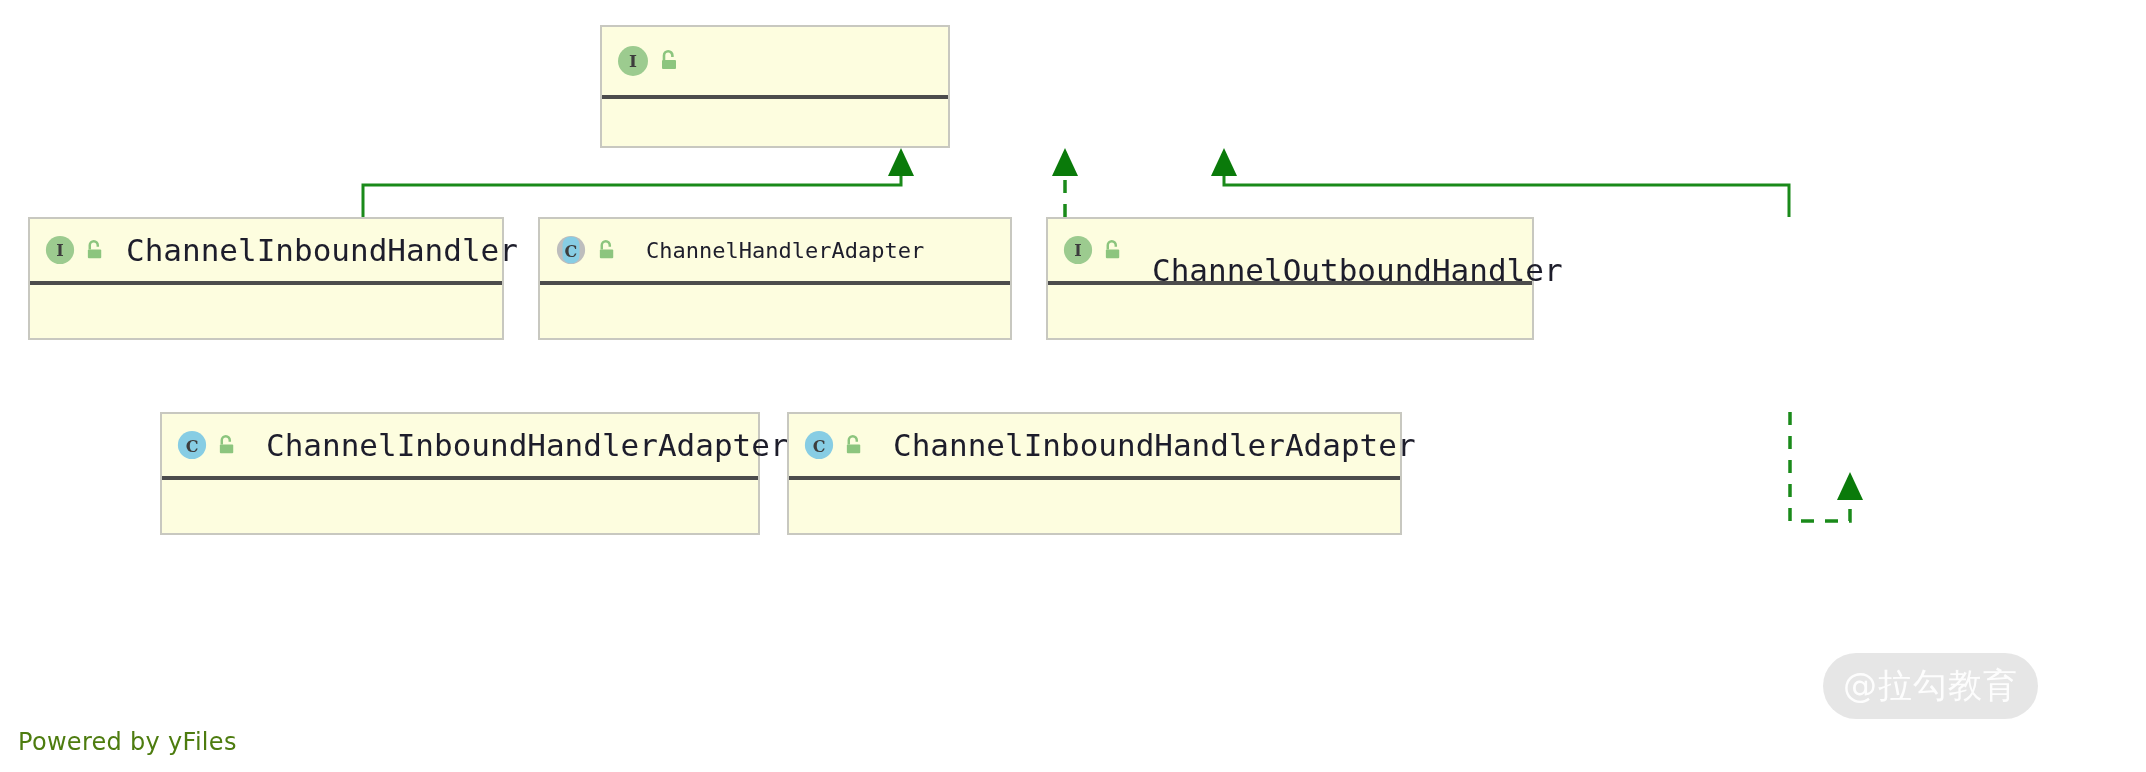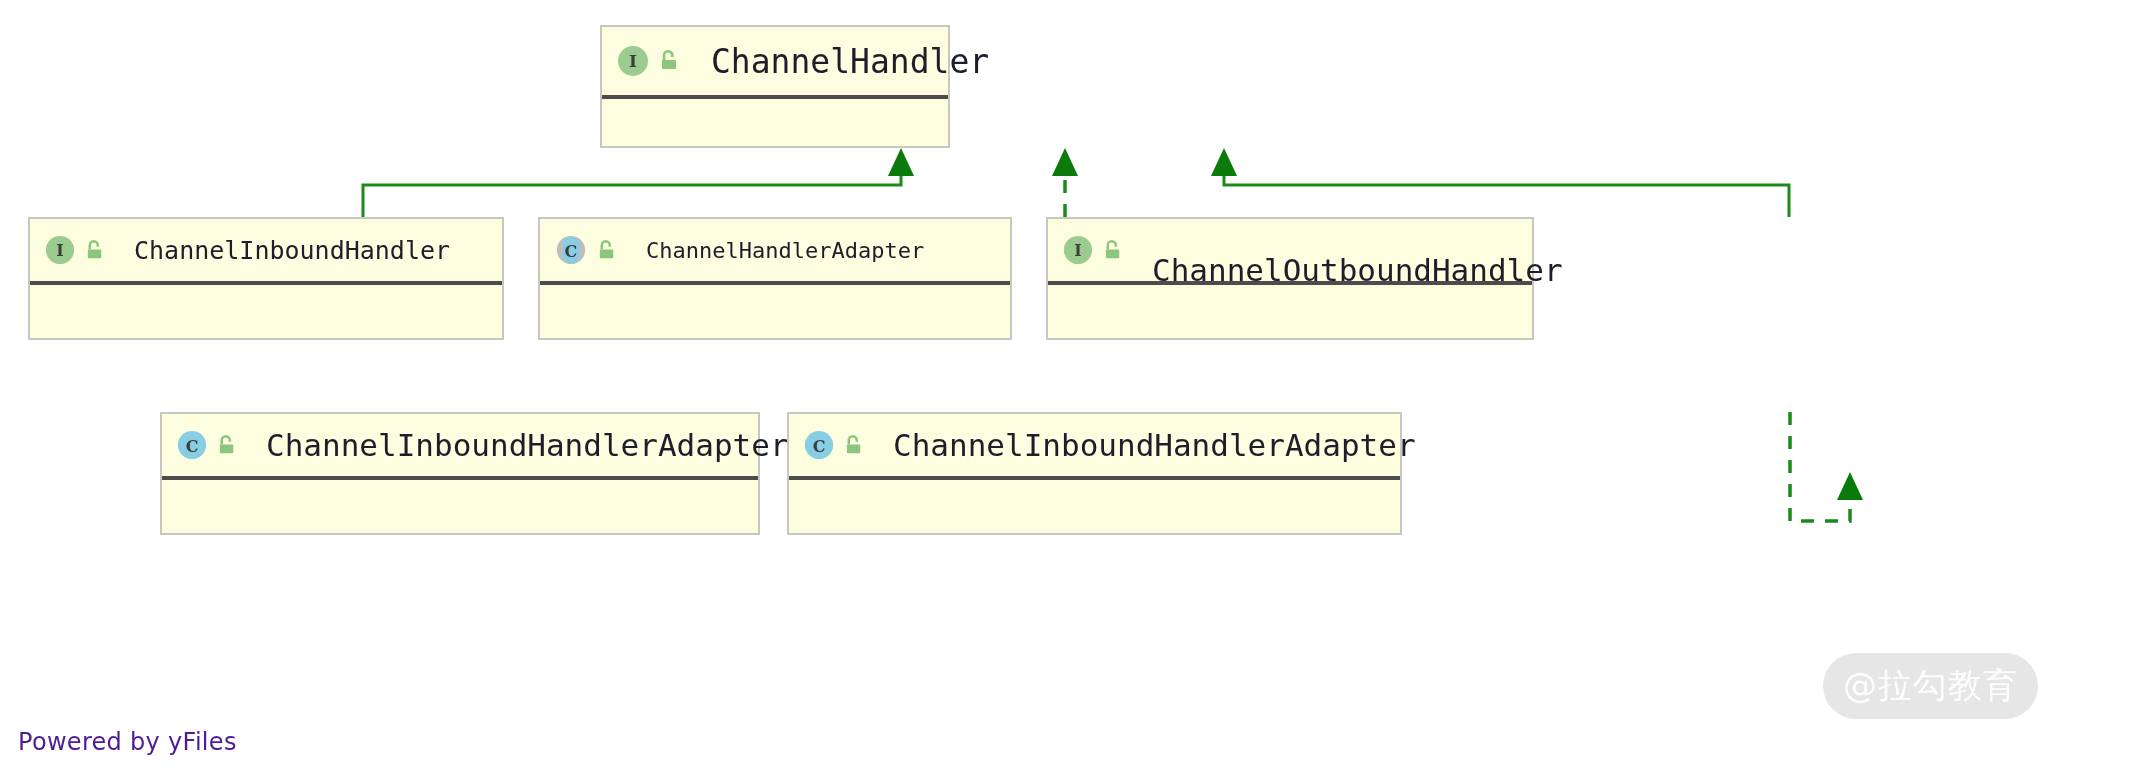--- a/index.html
+++ b/index.html
@@ -65,21 +65,21 @@
   .icon-badge { display: block; }
   .icon-lock { display: block; margin-left: 5px; }
 
   
   #yfiles-credit {
     position: absolute;
     left: 18px;
     bottom: 16px;
     font-family: "DejaVu Sans", "Liberation Sans", sans-serif;
     font-size: 24px;
-    color: #4c1d95;
+    color: #4d7c0f;
     letter-spacing: 0.3px;
     white-space: nowrap;
   }
   #lagou-watermark {
     position: absolute;
     left: 1823px;
     top: 653px;
     width: 215px;
     height: 66px;
     border-radius: 33px;
@@ -146,40 +146,39 @@
           <circle cx="17" cy="17" r="15" fill="#9ccb8f"></circle>
           <text x="17" y="23" text-anchor="middle" font-family="DejaVu Serif, serif" font-size="17" font-weight="bold" fill="#3d3d3d">I</text>
         </svg>
       </span>
       <span class="icon-wrap">
         <svg class="icon-lock" width="22" height="24" viewBox="0 0 22 24" xmlns="http://www.w3.org/2000/svg">
           <path d="M5 11 V6.5 A4.2 4.2 0 0 1 13.4 6.5 V8" fill="none" stroke="#8cc57e" stroke-width="2.6"></path>
           <rect x="3" y="11" width="14" height="9" rx="1" fill="#8cc57e"></rect>
         </svg>
       </span>
-      <span class="uml-name" style="font-size:33px; margin-left:26px;">ChannelHandler</span>
     </div>
     <div class="uml-body"></div>
   </div>
 
   <div class="uml-node" style="left:28px; top:217px; width:476px; height:123px;">
     <div class="uml-title-row" style="height:66px;">
       <span class="icon-wrap">
         <svg class="icon-badge" width="32" height="32" viewBox="0 0 34 34" xmlns="http://www.w3.org/2000/svg">
           <circle cx="17" cy="17" r="15" fill="#9ccb8f"></circle>
           <text x="17" y="23" text-anchor="middle" font-family="DejaVu Serif, serif" font-size="17" font-weight="bold" fill="#3d3d3d">I</text>
         </svg>
       </span>
       <span class="icon-wrap">
         <svg class="icon-lock" width="21" height="23" viewBox="0 0 22 24" xmlns="http://www.w3.org/2000/svg">
           <path d="M5 11 V6.5 A4.2 4.2 0 0 1 13.4 6.5 V8" fill="none" stroke="#8cc57e" stroke-width="2.6"></path>
           <rect x="3" y="11" width="14" height="9" rx="1" fill="#8cc57e"></rect>
         </svg>
       </span>
-      <span class="uml-name" style="font-size:25px; margin-left:24px;">ChannelInboundHandler</span>
+      <span class="uml-name" style="font-size:31px; margin-left:16px;">ChannelInboundHandler</span>
     </div>
     <div class="uml-body"></div>
   </div>
 
   <div class="uml-node" style="left:538px; top:217px; width:474px; height:123px;">
     <div class="uml-title-row" style="height:66px;">
       <span class="icon-wrap">
         <svg class="icon-badge" width="34" height="32" viewBox="0 0 36 34" xmlns="http://www.w3.org/2000/svg">
           <circle cx="18" cy="17" r="15" fill="#bdbdbd"></circle>
           <rect x="9" y="3" width="18" height="28" rx="8" fill="#87cde4"></rect>

